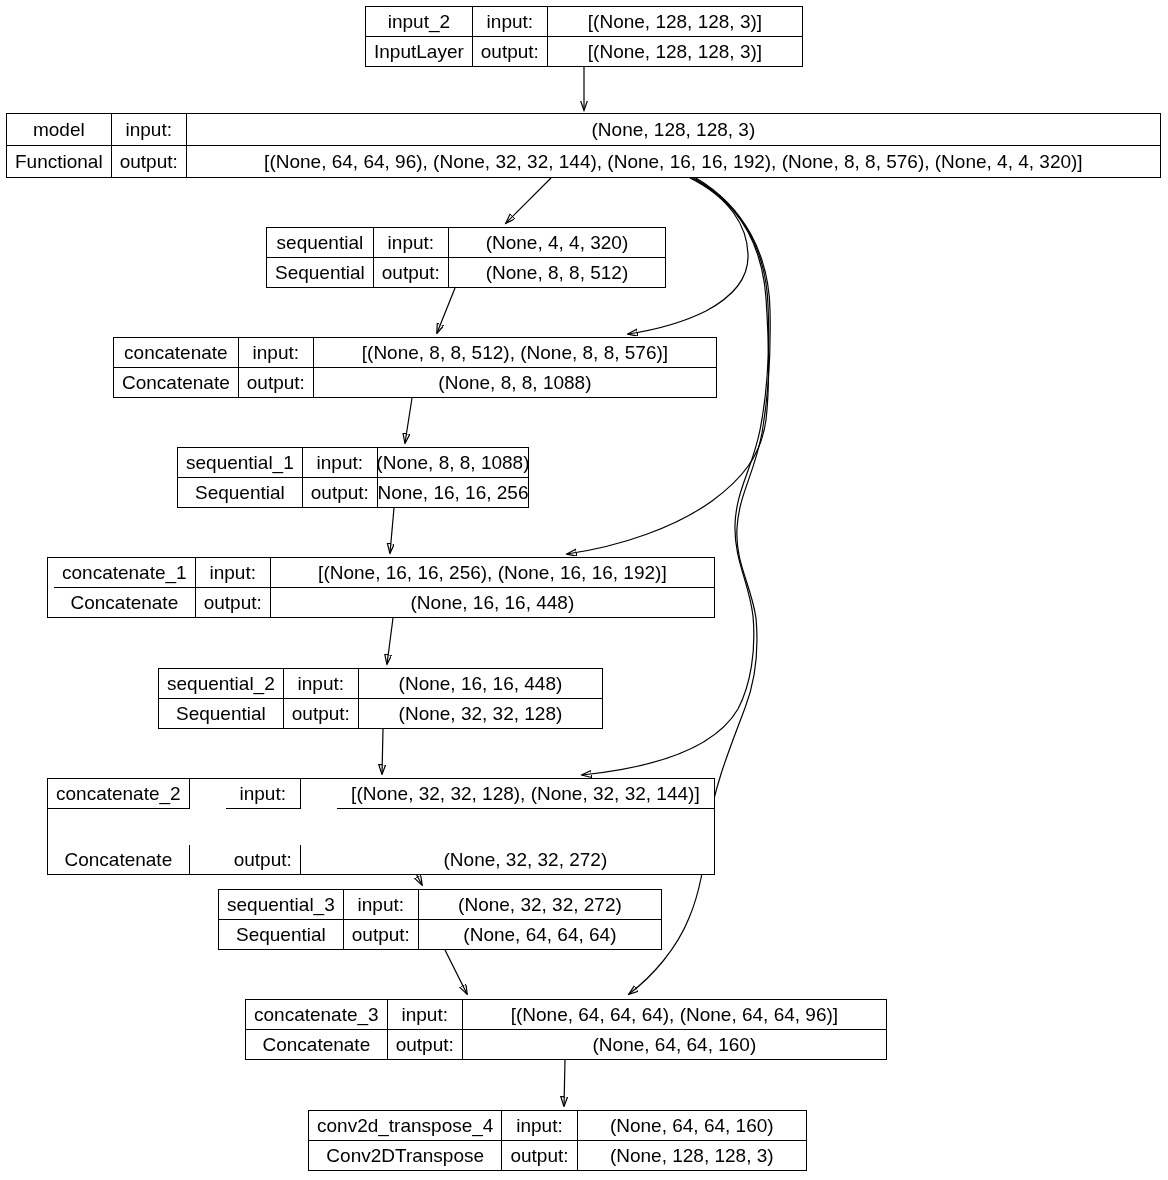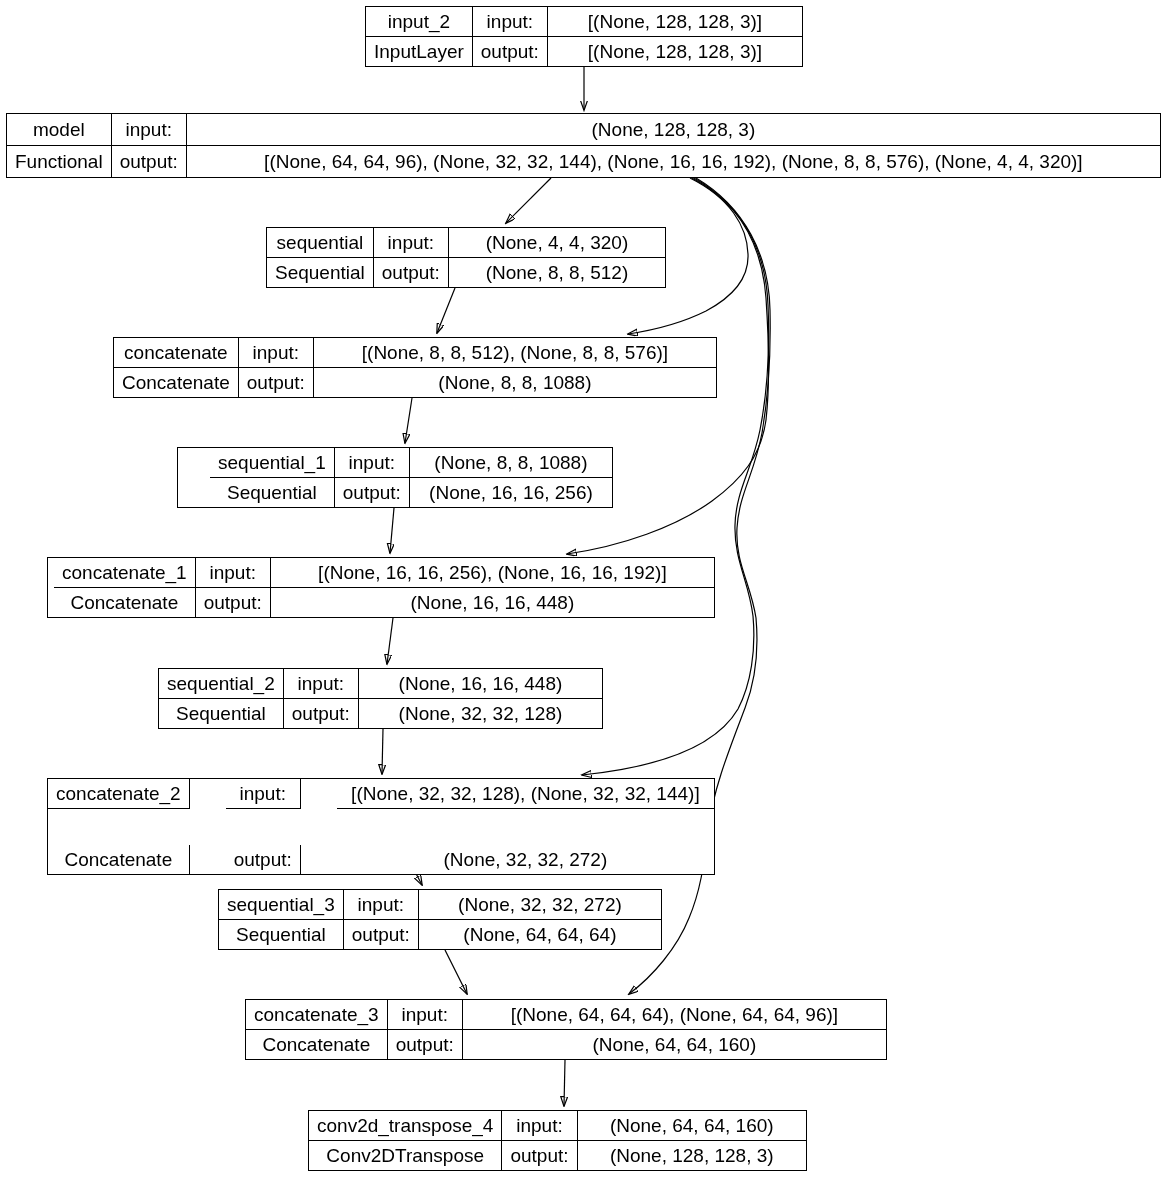--- a/index.html
+++ b/index.html
@@ -87,21 +87,21 @@
 
   <div class="node" style="left:113px;top:337px;width:604px;">
     <div class="cell c1 r1">concatenate</div>
     <div class="cell c2 r1">input:</div>
     <div class="cell c3 r1">[(None, 8, 8, 512), (None, 8, 8, 576)]</div>
     <div class="cell c1 r2">Concatenate</div>
     <div class="cell c2 r2">output:</div>
     <div class="cell c3 r2">(None, 8, 8, 1088)</div>
   </div>
 
-  <div class="node" style="left:177px;top:447px;width:436px;padding-left:32px;">
+  <div class="node" style="left:177px;top:447px;width:352px;">
     <div class="cell c1 r1">sequential_1</div>
     <div class="cell c2 r1">input:</div>
     <div class="cell c3 r1">(None, 8, 8, 1088)</div>
     <div class="cell c1 r2">Sequential</div>
     <div class="cell c2 r2">output:</div>
     <div class="cell c3 r2">(None, 16, 16, 256)</div>
   </div>
 
   <div class="node" style="left:47px;top:557px;width:668px;padding-left:6px;">
     <div class="cell c1 r1">concatenate_1</div>

